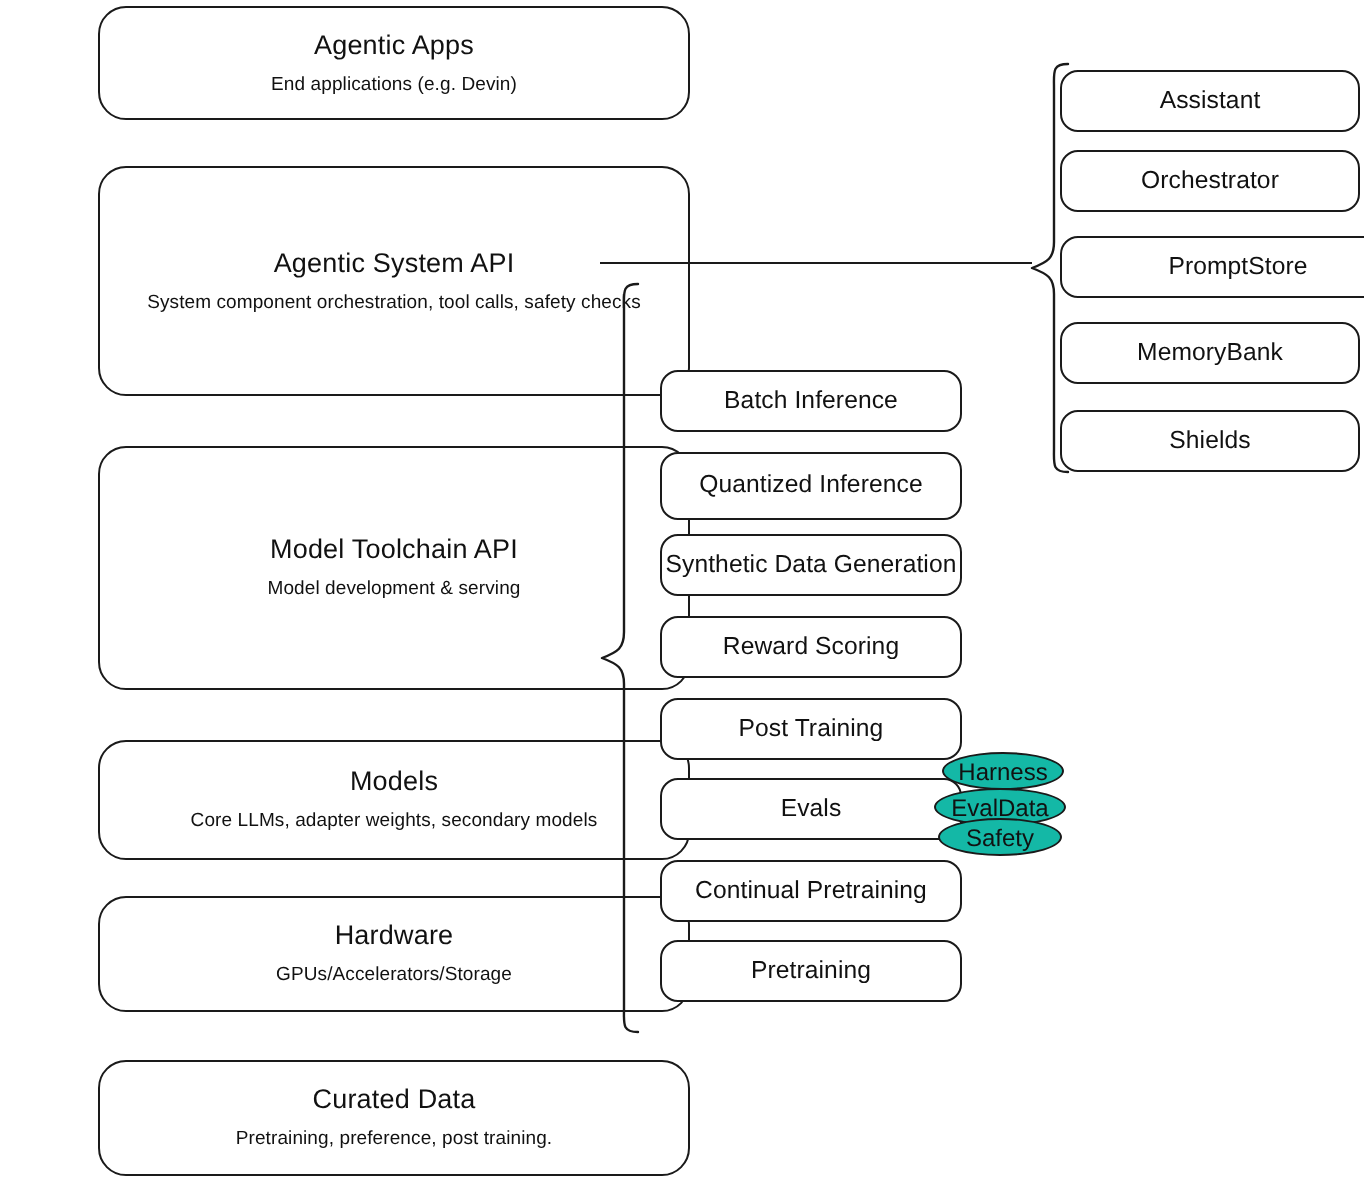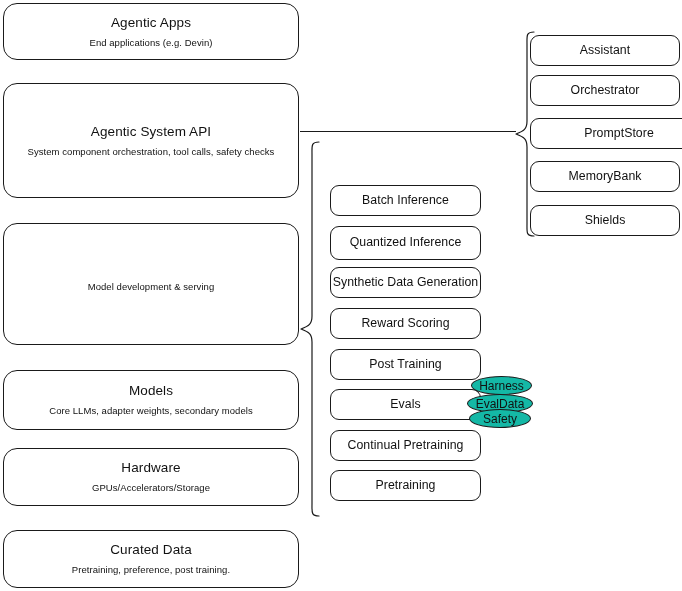--- a/index.html
+++ b/index.html
@@ -30,20 +30,21 @@
     align-items: center;
     justify-content: center;
     text-align: center;
     line-height: 1.25;
   }
 
   
   .layer {
     border-radius: 14px;
     padding: 4px 8px;
+    margin-left: 46px;
   }
   .layer .title {
     font-size: 13.5px;
     color: #111111;
     letter-spacing: .1px;
   }
   .layer .sub {
     font-size: 9.5px;
     color: #111111;
     margin-top: 5px;
@@ -96,20 +97,21 @@
     <div class="title">Agentic Apps</div>
     <div class="sub">End applications (e.g. Devin)</div>
   </div>
 
   <div class="node layer" style="left:3px; top:83px; width:296px; height:115px;">
     <div class="title">Agentic System API</div>
     <div class="sub">System component orchestration, tool calls, safety checks</div>
   </div>
 
   <div class="node layer" style="left:3px; top:223px; width:296px; height:122px;">
+    <div class="title">Model Toolchain API</div>
     <div class="sub">Model development &amp; serving</div>
   </div>
 
   <div class="node layer" style="left:3px; top:370px; width:296px; height:60px;">
     <div class="title">Models</div>
     <div class="sub">Core LLMs, adapter weights, secondary models</div>
   </div>
 
   <div class="node layer" style="left:3px; top:448px; width:296px; height:58px;">
     <div class="title">Hardware</div>

